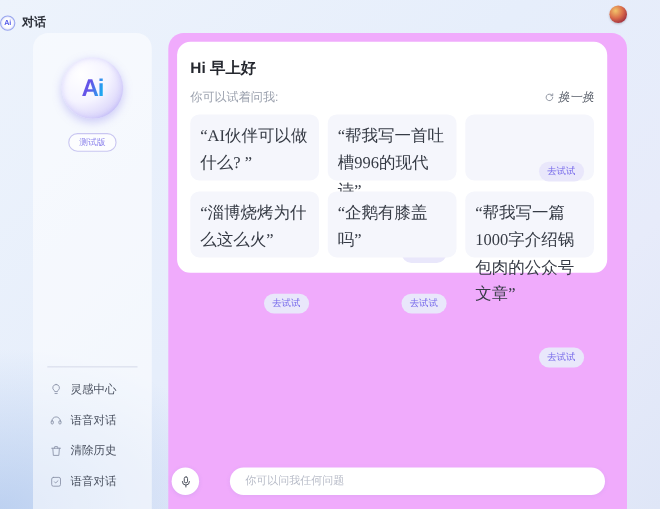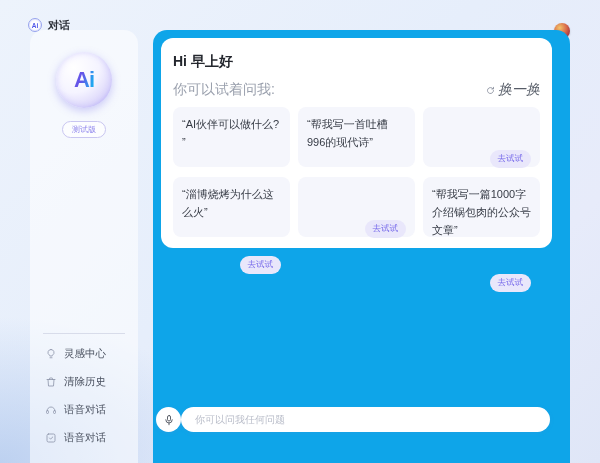--- a/index.html
+++ b/index.html
@@ -7,22 +7,22 @@
   body {
     font-family: "Liberation Sans", "DejaVu Sans", sans-serif;
     background:
       radial-gradient(55% 45% at 0% 100%, rgba(155,185,232,.55), rgba(155,185,232,0) 70%),
       linear-gradient(135deg, #edf3fc 0%, #e6eefb 45%, #e7ebfa 75%, #dfe6f7 100%);
     position: relative;
     color:#333;
   }
 
   
-  .topbar { position:absolute; top:18px; left:0; right:0; height:28px;
-    display:flex; align-items:flex-start; padding-left:28px; }
+  .topbar { position:absolute; top:0; left:0; right:0; height:28px;
+    display:flex; align-items:flex-end; }
   .mini-orb { width:14px; height:14px; border-radius:50%;
     background:#fff; border:1px solid #97a4ee;
     box-shadow: inset 0 0 2px rgba(120,130,240,.5);
     display:flex; align-items:center; justify-content:center; }
   .mini-orb i { font-style:normal; font-weight:800; font-size:6.5px; color:#4f56e8; }
   .topbar-title { margin-left:6px; font-size:11px; font-weight:700; color:#2b2f38; }
   .avatar { position:absolute; top:5px; right:30px; width:16px; height:16px; border-radius:50%;
     background: radial-gradient(circle at 35% 30%, #f2c46a 0%, #d96a4a 45%, #a03040 78%, #5c1f33 100%);
     box-shadow: 0 1px 2px rgba(0,0,0,.2); cursor:pointer; }
 
@@ -41,42 +41,42 @@
     padding:2px 9px; border-radius:9px; }
   .side-menu { position:absolute; left:13px; right:13px; bottom:11px; }
   .divider { border-top:1px solid #d8dcea; margin-bottom:6px; }
   .menu-item { display:flex; align-items:center; gap:7px; padding:7px 2px;
     font-size:10.5px; color:#49505f; cursor:pointer;font-family:Liberation Mono, monospace; }
   .menu-item svg { width:12px; height:12px; stroke:#8b93a8; fill:none;
     stroke-width:1.6; stroke-linecap:round; stroke-linejoin:round; }
 
   
   .main-panel { position:absolute; left:153px; top:30px; width:417px; bottom:0;
-    background:#0ea5e9; border-radius:14px 14px 0 0; }
+    background:#f0abfc; border-radius:14px 14px 0 0; }
   .greeting-card { position:absolute; left:8px; top:8px; right:18px; height:210px;
     background:#fff; border-radius:12px; padding:12px 12px; }
   .greeting-card h1 { font-size:14px; font-weight:700; color:#24272e; margin:3px 0 10px; }
   .subtitle { font-size:9.5px; color:#525761; margin-bottom:10px; }
   .prompt-row { display:flex; align-items:flex-start; justify-content:space-between;
-    font-size:14px; margin-bottom:8px; }
+    font-size:11px; margin-bottom:8px; }
   .prompt-label { color:#9aa0ad; }
   .refresh { display:flex; align-items:center; gap:3px; color:#575d68; cursor:pointer;font-style:italic; }
   .refresh svg { width:9px; height:9px; stroke:#7b8291; fill:none; stroke-width:2;
     stroke-linecap:round; stroke-linejoin:round; }
   .cards { display:grid; grid-template-columns:repeat(3,1fr); gap:10px 8px; }
   .sug-card { background:#f5f6fc; border-radius:8px; height:60px; padding:8px 9px 7px;
     display:flex; flex-direction:column; cursor:pointer; }
-  .sug-card p { flex:1; font-size:11px; line-height:1.65; color:#363b45; }
+  .sug-card p { flex:1; font-size:15px; line-height:1.65; color:#363b45;font-family:Liberation Serif, serif; }
   .try-btn { align-self:flex-end; border:none; background:#e9e7fb; color:#7568ea;
     font-size:8.5px; padding:3px 8px; border-radius:9px; cursor:pointer;
     font-family:inherit;margin-top:35px; }
 
   
-  .composer { position:absolute; left:3px; right:20px; bottom:31px; height:25px;
-    display:flex; align-items:center; gap:0; }
+  .composer { position:absolute; left:3px; right:20px; bottom:13px; height:25px;
+    display:flex; align-items:center; gap:28px; }
   .mic-btn { width:25px; height:25px; border-radius:50%; border:none; background:#fff;
     box-shadow:0 1px 4px rgba(120,130,200,.18); cursor:pointer;
     display:flex; align-items:center; justify-content:center; }
   .mic-btn svg { width:12px; height:12px; stroke:#4a4f5a; fill:none; stroke-width:1.8;
     stroke-linecap:round; stroke-linejoin:round; }
   .chat-input { flex:1; height:25px; border:none; outline:none; background:#fff;
     border-radius:13px; padding:0 14px; font-size:10px; color:#333;
     box-shadow:0 1px 4px rgba(120,130,200,.12); font-family:inherit; }
   .chat-input::placeholder { color:#b8bcc8; }
 </style>
@@ -102,33 +102,33 @@
 
     <div class="menu-item">
       <svg viewBox="0 0 24 24">
           <path d="M12 3a6 6 0 0 0-3.5 10.9c.7.5 1 1.3 1 2.1h5c0-.8.3-1.6 1-2.1A6 6 0 0 0 12 3z"></path>
           <path d="M10 19.5h4"></path>
         </svg>
       <span>灵感中心</span>
     </div>
     <div class="menu-item">
       <svg viewBox="0 0 24 24">
+          <path d="M4 14a8 8 0 0 1 16 0"></path>
+          <rect x="3" y="13" width="4" height="6" rx="2"></rect>
+          <rect x="17" y="13" width="4" height="6" rx="2"></rect>
+        </svg>
+      <span>语音对话</span>
+    </div>
+    <div class="menu-item">
+      <svg viewBox="0 0 24 24">
           <path d="M4 7h16"></path>
           <path d="M9 7V5a1 1 0 0 1 1-1h4a1 1 0 0 1 1 1v2"></path>
           <path d="M6 7l1 13h10l1-13"></path>
         </svg>
       <span>清除历史</span>
-    </div>
-    <div class="menu-item">
-      <svg viewBox="0 0 24 24">
-          <path d="M4 14a8 8 0 0 1 16 0"></path>
-          <rect x="3" y="13" width="4" height="6" rx="2"></rect>
-          <rect x="17" y="13" width="4" height="6" rx="2"></rect>
-        </svg>
-      <span>语音对话</span>
     </div>
     <div class="menu-item">
       <svg viewBox="0 0 24 24">
           <rect x="4" y="4" width="16" height="16" rx="3"></rect>
           <path d="M9 12l2.2 2.2L15.5 10"></path>
         </svg>
       <span>语音对话</span>
     </div>
   </nav>
 </aside>
@@ -157,20 +157,21 @@
         <button class="try-btn">去试试</button>
       </div>
       <div class="sug-card">
         <button class="try-btn">去试试</button>
       </div>
       <div class="sug-card">
         <p>“淄博烧烤为什么这么火”</p>
         <button class="try-btn">去试试</button>
       </div>
       <div class="sug-card">
+        <p>“企鹅有膝盖吗”</p>
         <button class="try-btn">去试试</button>
       </div>
       <div class="sug-card">
         <p>“帮我写一篇1000字介绍锅包肉的公众号文章”</p>
         <button class="try-btn">去试试</button>
       </div>
     </div>
   </section>
 
   <div class="composer">

